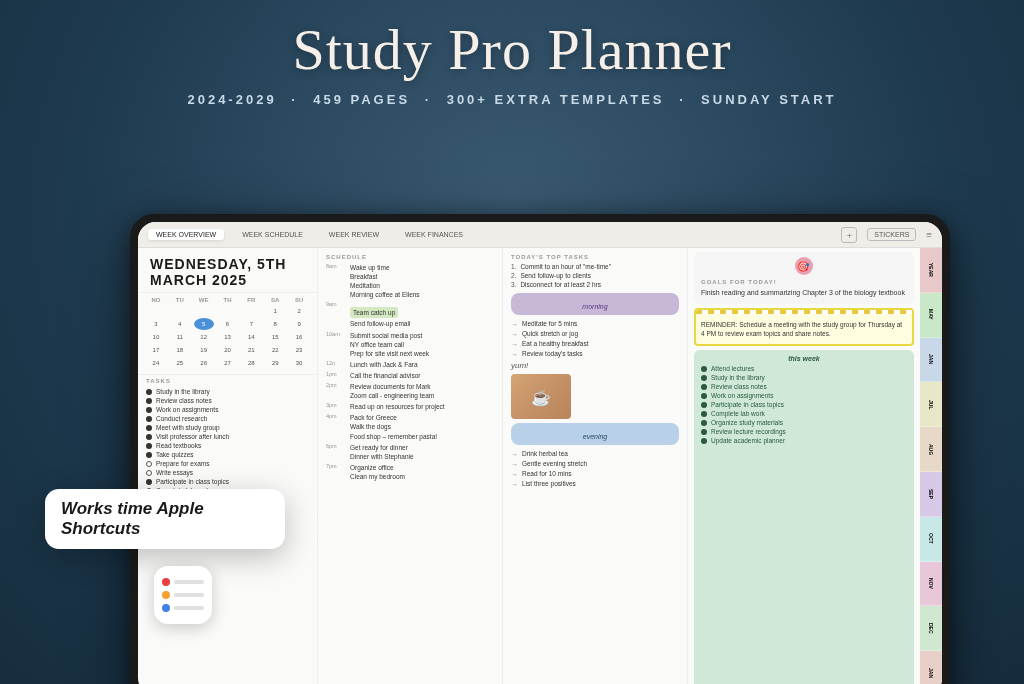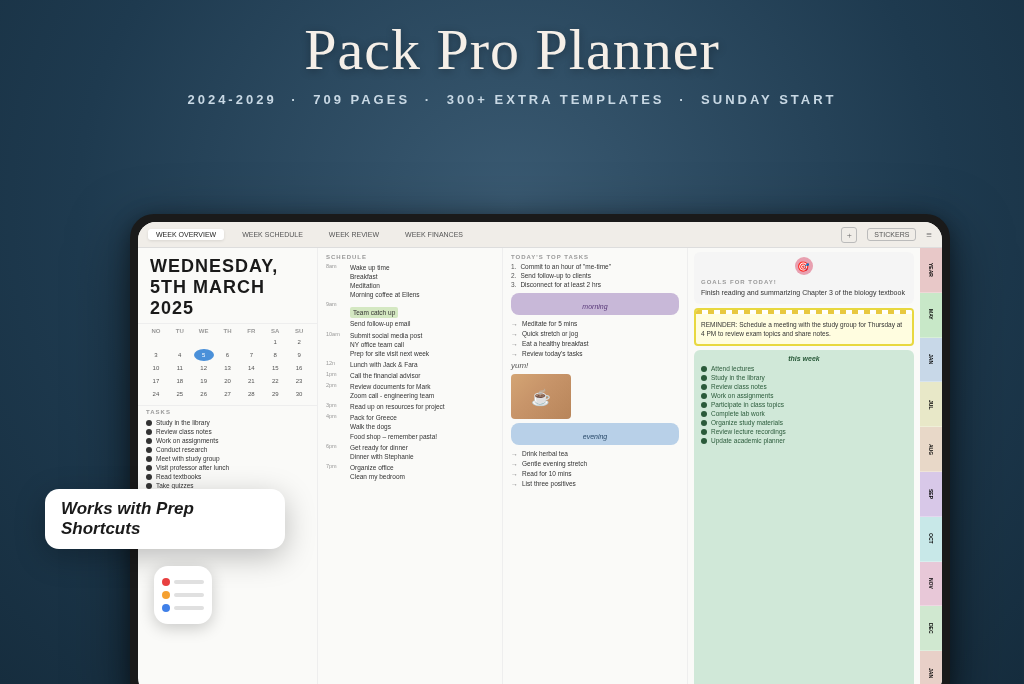--- a/index.html
+++ b/index.html
@@ -155,21 +155,21 @@
       cursor: pointer;
       border-bottom: 1px solid rgba(255,255,255,0.3);
     }
 
     
     .date-header {
       padding: 8px 12px 4px;
       border-bottom: 1px solid #eee;
     }
     .date-header-title {
-      font-size: 18px;
+      font-size: 14px;
       font-weight: bold;
       font-family: Arial, sans-serif;
       color: #1a1a1a;
       letter-spacing: 1px;
     }
 
     
     .col1 {
       width: 180px;
       border-right: 1px solid #eee;
@@ -564,25 +564,25 @@
       background: #e0e0e0;
       border-radius: 2px;
     }
   </style>
 </head>
 <body>
 
 <div class="bg"></div>
 
 <div class="header">
-  <div class="header-title">Pack Pro Planner</div>
+  <div class="header-title">Study Pro Planner</div>
   <div class="header-subtitle">
     <span>2024-2029</span>
     <span class="dot">·</span>
-    <span>709 PAGES</span>
+    <span>459 PAGES</span>
     <span class="dot">·</span>
     <span>300+ EXTRA TEMPLATES</span>
     <span class="dot">·</span>
     <span>SUNDAY START</span>
   </div>
 </div>
 
 <div class="tablet-wrapper">
   <div class="tablet-outer">
     <div class="tablet-screen">
@@ -933,21 +933,21 @@
           <div class="right-tab" style="background:#e8d0c8;">
               <span>JAN</span>
             </div>
         </div>
 
       </div>
     </div>
   </div>
 
   <div class="apple-shortcuts-badge">
-    <div class="apple-shortcuts-text">Works with Prep Shortcuts</div>
+    <div class="apple-shortcuts-text">Works time Apple Shortcuts</div>
   </div>
 
 
   <div class="reminder-app-icon">
     <div class="reminder-line">
       <div class="reminder-circle" style="background:#e84040;"></div>
       <div class="reminder-line-bar"></div>
     </div>
     <div class="reminder-line">
       <div class="reminder-circle" style="background:#f5a030;"></div>

